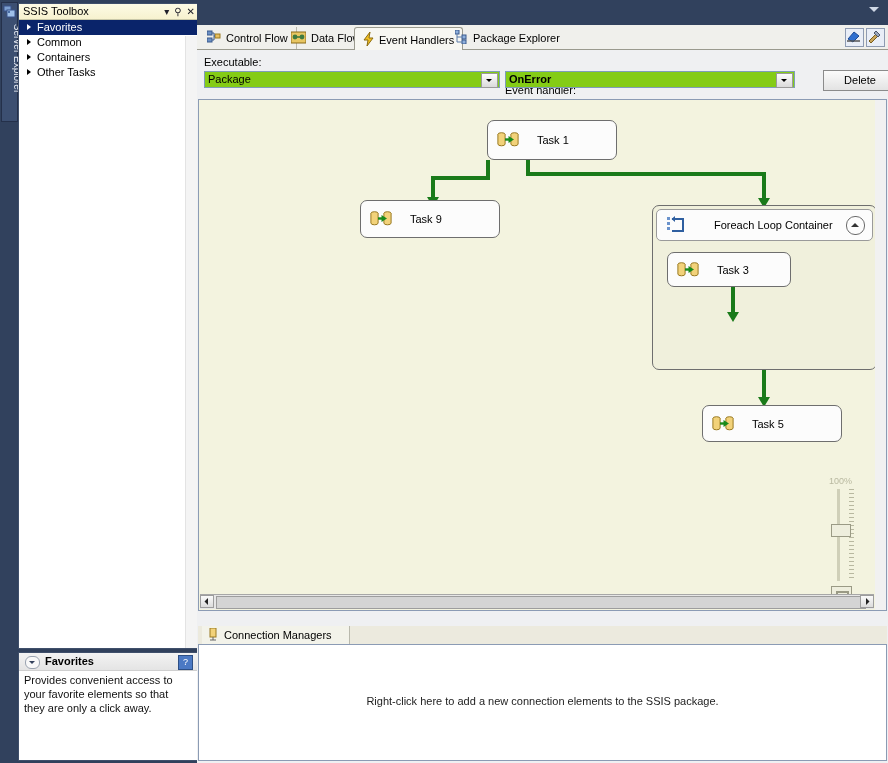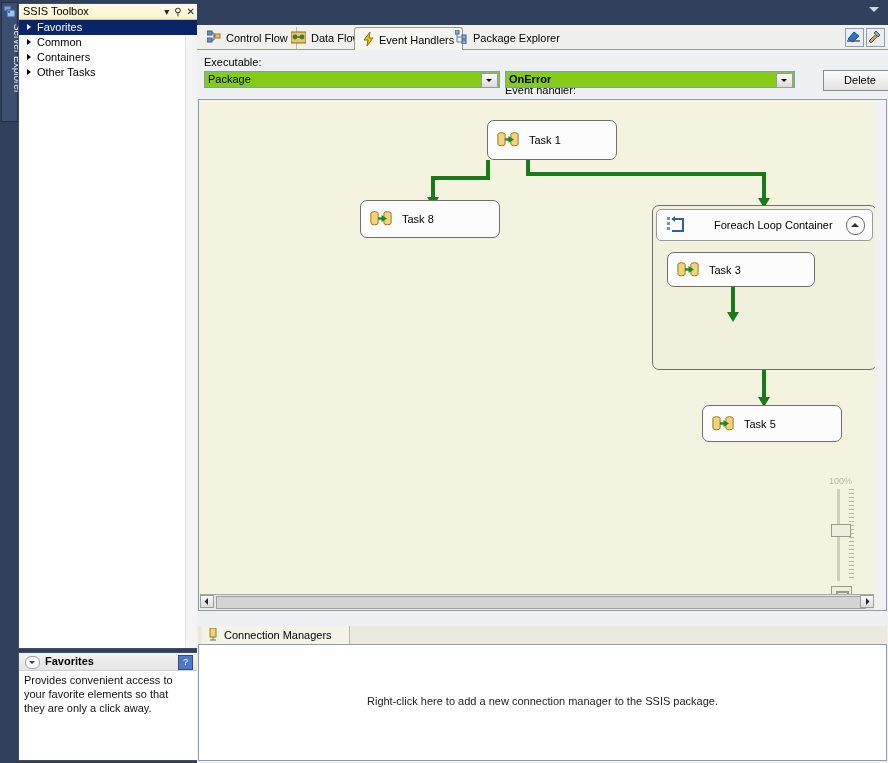--- a/index.html
+++ b/index.html
@@ -106,21 +106,21 @@
     position:absolute;height:19px;background:linear-gradient(#fbfbfb,#e3e3e3);
     border:1px solid #8b8b8b;font-size:11px;text-align:center;line-height:18px;color:#000;
   }
 
   
   .canvaswrap{position:absolute;left:1px;top:99px;width:689px;height:512px;border:1px solid #8b9bb4;box-sizing:border-box;}
   .canvas{position:absolute;left:0;top:0;right:11px;bottom:0;background:#f3f3df;overflow:hidden;}
 
   .node{
     position:absolute;background:#fcfcfc;border:1px solid #6e6e6e;border-radius:7px;
-    box-sizing:border-box;display:flex;align-items:center;
+    box-sizing:border-box;display:flex;align-items:center;gap:8px;
   }
   .node .nicon{width:22px;height:18px;margin-left:9px;flex:0 0 auto;position:relative;}
   .node .nlabel{margin-left:10px;font-size:11px;color:#000;}
 
   .container{
     position:absolute;background:#f0f0dc;border:1px solid #6e6e6e;border-radius:7px;box-sizing:border-box;
   }
   .container .chead{
     position:absolute;left:3px;top:3px;right:3px;height:30px;background:#fcfcfc;
     border:1px solid #9a9a9a;border-radius:5px;display:flex;align-items:center;
@@ -338,39 +338,39 @@
           <span class="nicon">
             <svg width="22" height="18" viewBox="0 0 22 18">
               <ellipse cx="4.5" cy="3.5" rx="3.6" ry="1.8" fill="#f2d27a" stroke="#9a7a22"></ellipse>
               <path d="M0.9 3.5 V13 a3.6 1.8 0 0 0 7.2 0 V3.5" fill="#f2d27a" stroke="#9a7a22"></path>
               <ellipse cx="17.5" cy="3.5" rx="3.6" ry="1.8" fill="#f2d27a" stroke="#9a7a22"></ellipse>
               <path d="M13.9 3.5 V13 a3.6 1.8 0 0 0 7.2 0 V3.5" fill="#f2d27a" stroke="#9a7a22"></path>
               <path d="M8 8.5 H14" stroke="#1a8a1a" stroke-width="2.4"></path>
               <path d="M17 8.5 L11.5 5 V12 Z" fill="#1a8a1a"></path>
             </svg>
           </span>
-          <span class="nlabel">Task 8</span>
+          <span class="nlabel">Task 9</span>
         </div>
 
         <div class="container" style="left:453px;top:105px;width:225px;height:165px;">
           <div class="chead">
             <span class="cicon">
               <svg width="20" height="20" viewBox="0 0 20 20">
                 <rect x="1" y="2" width="3" height="3" fill="#6b93cc"></rect>
                 <rect x="1" y="7" width="3" height="3" fill="#6b93cc"></rect>
                 <rect x="1" y="12" width="3" height="3" fill="#6b93cc"></rect>
                 <path d="M6 4 H17 V16 H6" stroke="#2f5fa0" stroke-width="2" fill="none"></path>
                 <path d="M9 1 L5.5 4 L9 7 Z" fill="#2f5fa0"></path>
               </svg>
             </span>
             <span class="clabel">Foreach Loop Container</span>
             <span class="ccollapse"></span>
           </div>
 
-          <div class="node" style="left:14px;top:46px;width:148px;height:35px;">
+          <div class="node" style="left:14px;top:46px;width:124px;height:35px;">
             <span class="nicon">
               <svg width="22" height="18" viewBox="0 0 22 18">
                 <ellipse cx="4.5" cy="3.5" rx="3.6" ry="1.8" fill="#f2d27a" stroke="#9a7a22"></ellipse>
                 <path d="M0.9 3.5 V13 a3.6 1.8 0 0 0 7.2 0 V3.5" fill="#f2d27a" stroke="#9a7a22"></path>
                 <ellipse cx="17.5" cy="3.5" rx="3.6" ry="1.8" fill="#f2d27a" stroke="#9a7a22"></ellipse>
                 <path d="M13.9 3.5 V13 a3.6 1.8 0 0 0 7.2 0 V3.5" fill="#f2d27a" stroke="#9a7a22"></path>
                 <path d="M8 8.5 H14" stroke="#1a8a1a" stroke-width="2.4"></path>
                 <path d="M17 8.5 L11.5 5 V12 Z" fill="#1a8a1a"></path>
               </svg>
             </span>
@@ -430,18 +430,18 @@
           <span>
             <svg width="11" height="13" viewBox="0 0 11 13">
               <rect x="2" y="0" width="6" height="9" fill="#f2d27a" stroke="#9a7a22"></rect>
               <path d="M5 9 V12 M2 12 H8" stroke="#666" fill="none"></path>
             </svg>
           </span>
           <span>Connection Managers</span>
         </div>
       </div>
       <div class="cmbody">
-        <div class="cmhint">Right-click here to add a new connection manager to the SSIS package.</div>
+        <div class="cmhint">Right-click here to add a new connection elements to the SSIS package.</div>
       </div>
     </div>
 
   </div>
 </div>
 
 </body></html>

